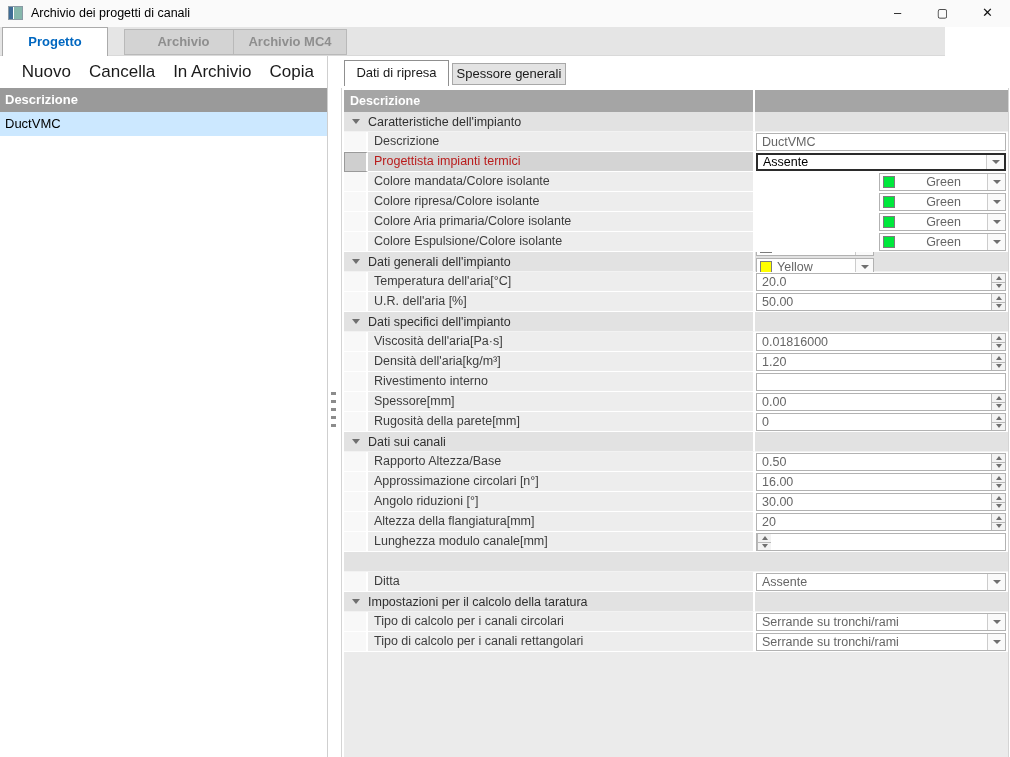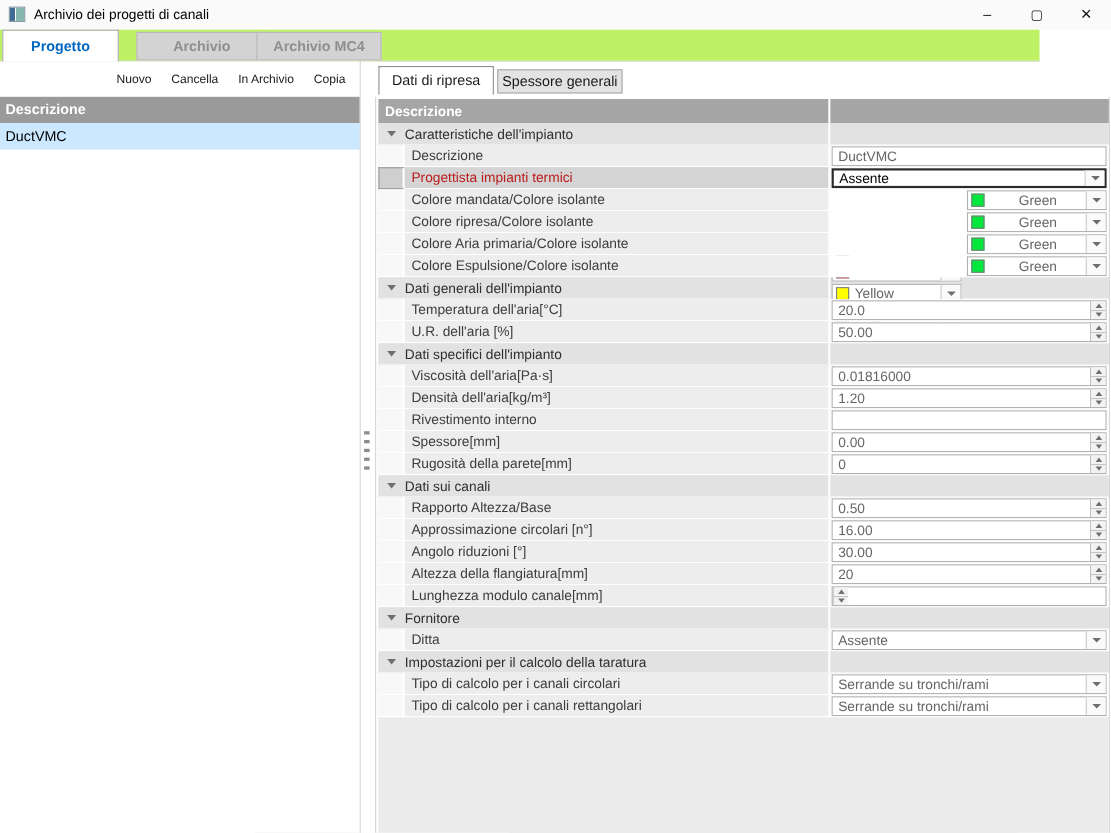--- a/index.html
+++ b/index.html
@@ -12,32 +12,32 @@
   
   .titlebar { position:absolute; left:0; top:0; width:1010px; height:27px; background:#fafafa; }
   .app-icon { position:absolute; left:8px; top:6px; width:15px; height:14px;
     border:1px solid #8a9aa5;
     background:linear-gradient(90deg,#3f6c96 0 34%,#ffffff 34% 40%,#86b7ac 40% 100%); }
   .win-title { position:absolute; left:31px; top:0; line-height:27px; font-size:12.5px; color:#000; white-space:nowrap; }
   .win-controls { position:absolute; right:0; top:0; height:27px; display:flex; }
   .win-btn { width:45px; height:27px; text-align:center; line-height:26px; color:#111; font-size:13px; }
   .win-btn.max { font-size:12px; }
   
-  .main-tabstrip { position:absolute; left:0; top:27px; width:945px; height:29px; background:#bef264; }
+  .main-tabstrip { position:absolute; left:0; top:27px; width:945px; height:29px; background:#e5e5e5; }
   .main-tabstrip::after { content:""; position:absolute; left:0; right:0; bottom:0; height:1px; background:#d9d9d9; }
   .mtab { position:absolute; text-align:center; font-weight:bold; font-size:13px; }
   .mtab.inactive { top:2px; height:26px; line-height:24px; background:#d3d3d3; border:1px solid #b9b9b9; color:#8e8e8e; }
   .mtab.active { top:0; height:29px; line-height:27px; background:#fff; border:1px solid #ababab; border-bottom:none; color:#0067c0; z-index:2; }
   .mtab1 { left:2px; width:106px; }
   .mtab2 { left:124px; width:119px; }
   .mtab3 { left:233px; width:114px; }
   
   .toolbar { position:absolute; left:0; top:56px; width:327px; height:32px; background:#fff;
     display:flex; justify-content:flex-end; align-items:center; padding-right:4px; }
-  .tool-btn { font-size:11px; color:#1a1a1a; padding:0 9px; line-height:30px; white-space:nowrap; }
+  .tool-btn { font-size:17px; color:#1a1a1a; padding:0 9px; line-height:30px; white-space:nowrap; }
   .list-header { position:absolute; left:0; top:88px; width:327px; height:24px; background:#9a9a9a;
     color:#fff; font-weight:bold; font-size:13px; line-height:24px; padding-left:5px; }
   .list-item { position:absolute; left:0; top:112px; width:327px; height:24px; font-size:13px;
     line-height:24px; padding-left:5px; color:#000; }
   .list-item.selected { background:#cce8ff; }
   .left-border { position:absolute; left:327px; top:56px; bottom:0; width:1px; background:#cfcfcf; }
   
   .splitter { position:absolute; left:328px; top:56px; bottom:0; width:13px; background:#fff; }
   .grip { position:absolute; left:3px; top:336px; }
   .grip i { display:block; width:5px; height:3px; background:#8c8c8c; margin-bottom:5px; }
@@ -455,24 +455,20 @@
               <div class="tri-up"></div>
             </div>
             <div class="spin-down">
               <div class="tri-dn"></div>
             </div>
           </div>
         </div>
       </div>
     </div>
     <div class="row">
-      <div class="g-left">
-        <div class="tri-collapse"></div>
-        <div class="g-label">Fornitore</div>
-      </div>
       <div class="g-right"></div>
     </div>
     <div class="row prop-row">
       <div class="cell-ind"></div>
       <div class="cell-label">Ditta</div>
       <div class="cell-value">
         <div class="ctl combo full">
           <div class="val">Assente</div>
           <div class="drop">
             <div class="arr-down"></div>

